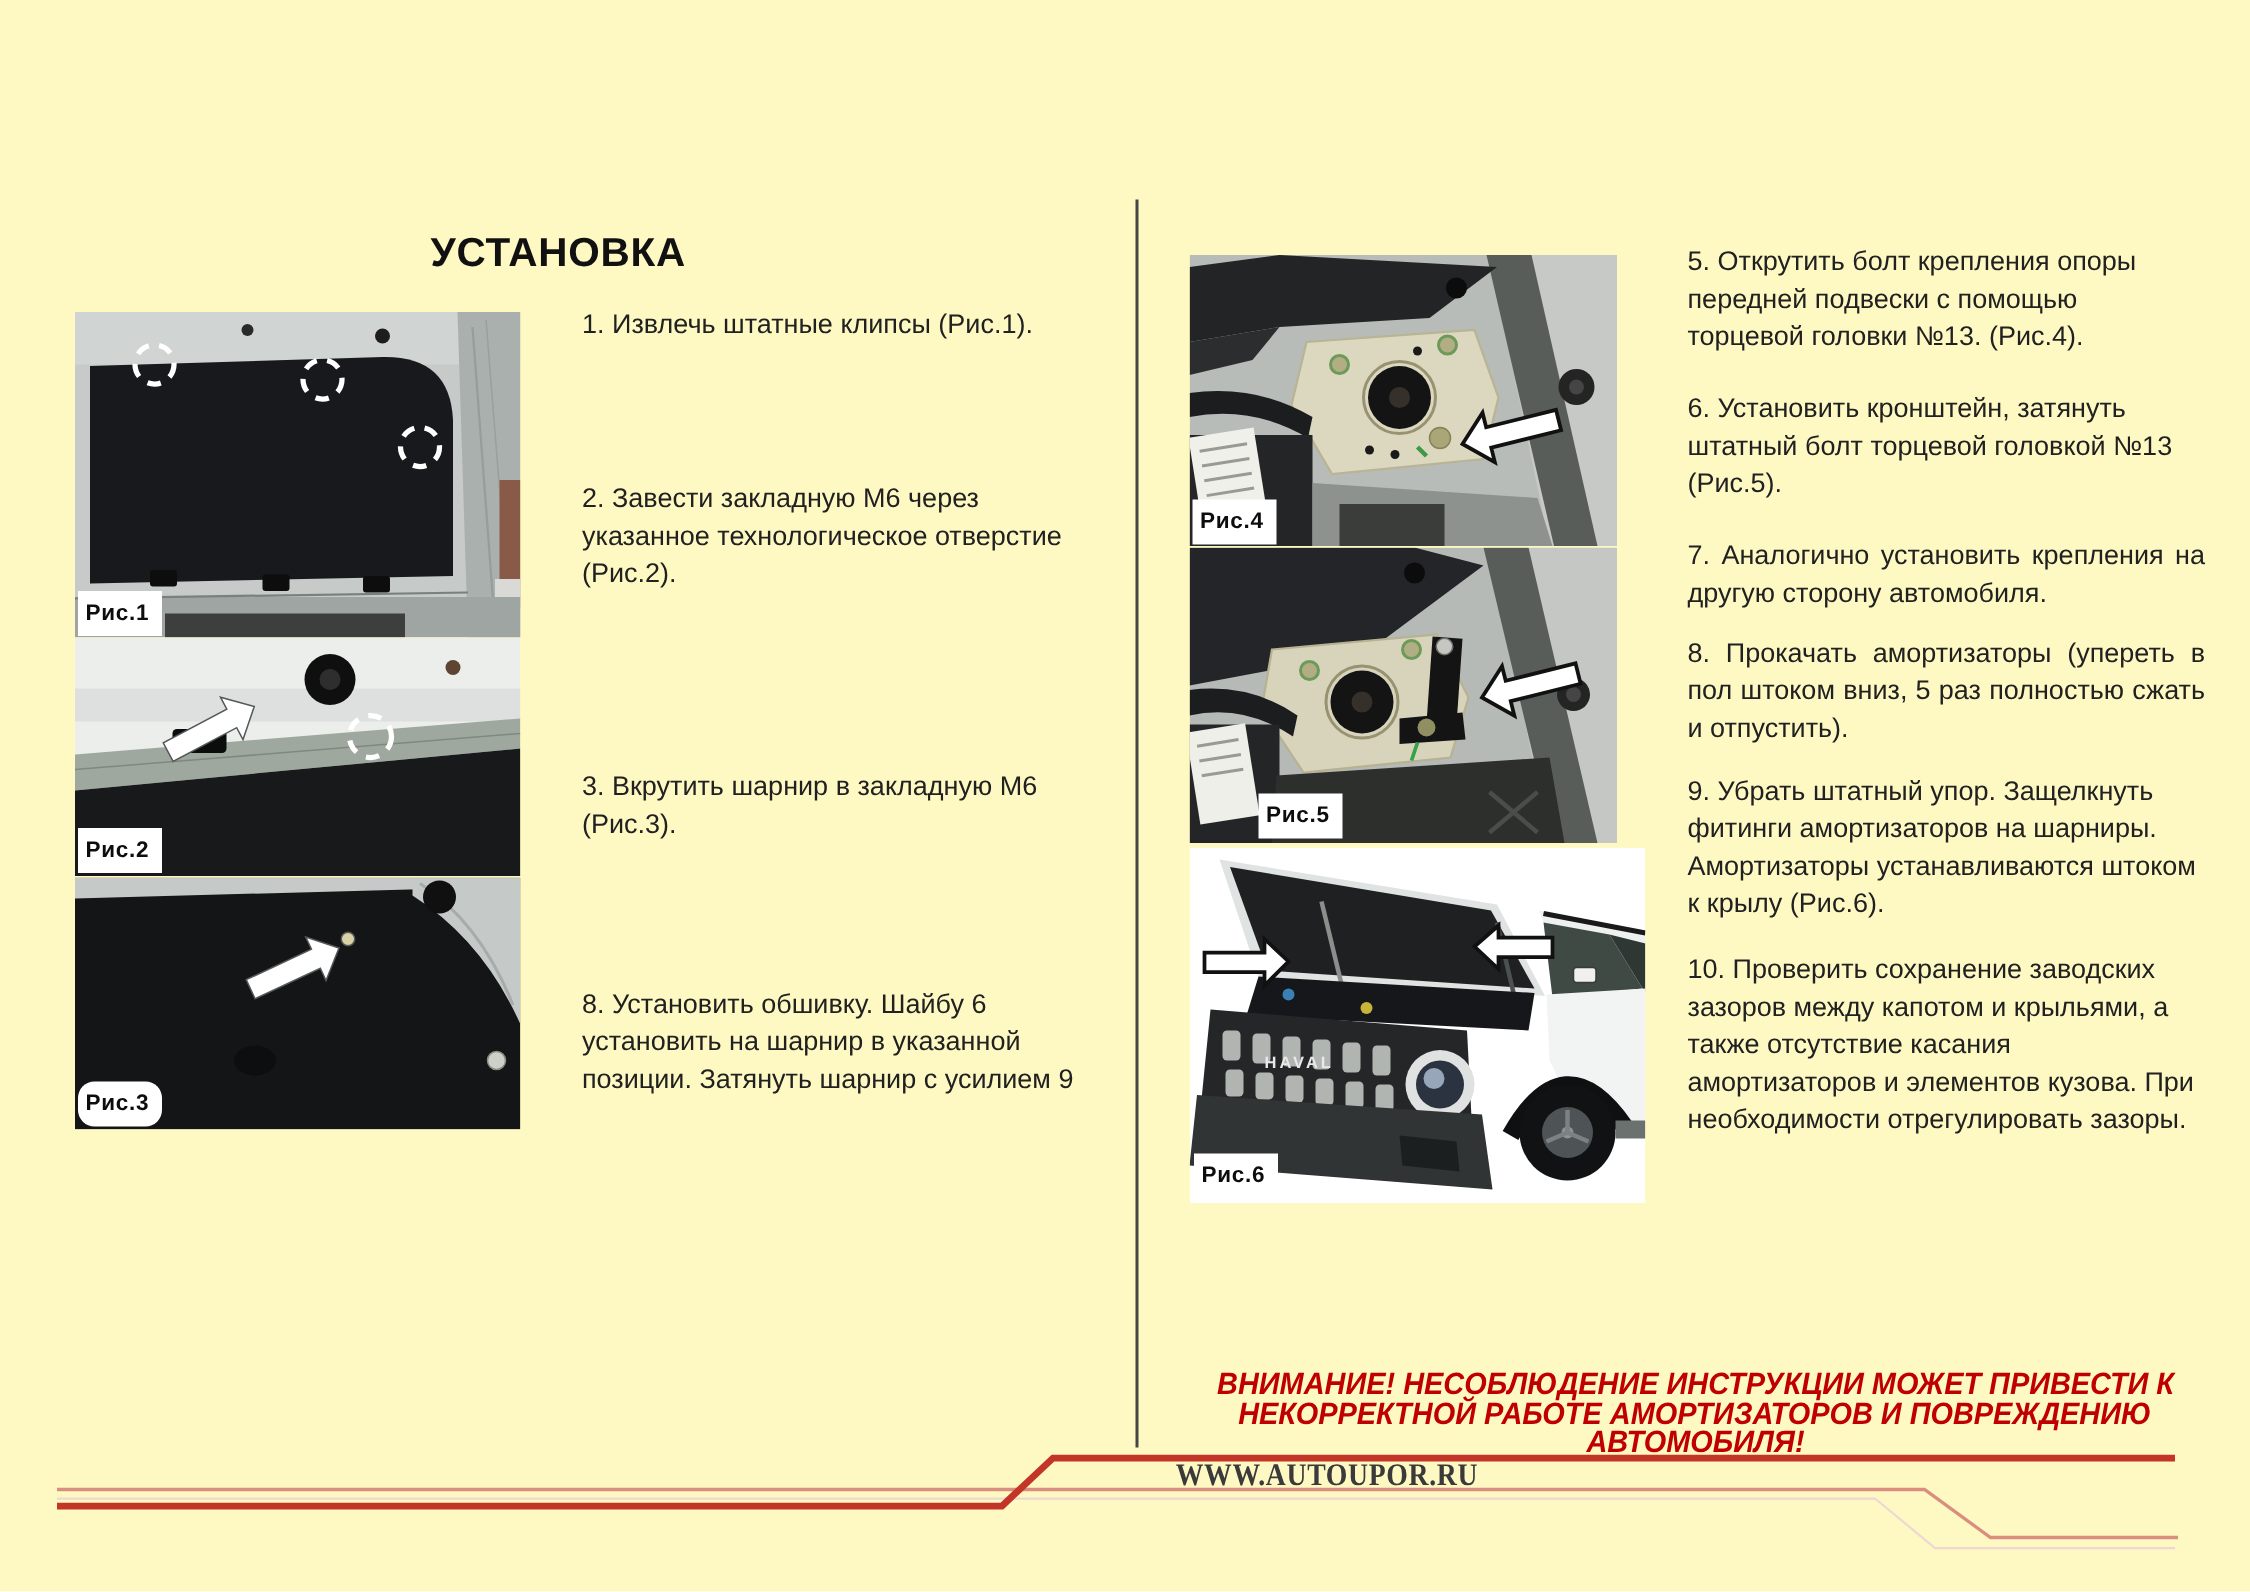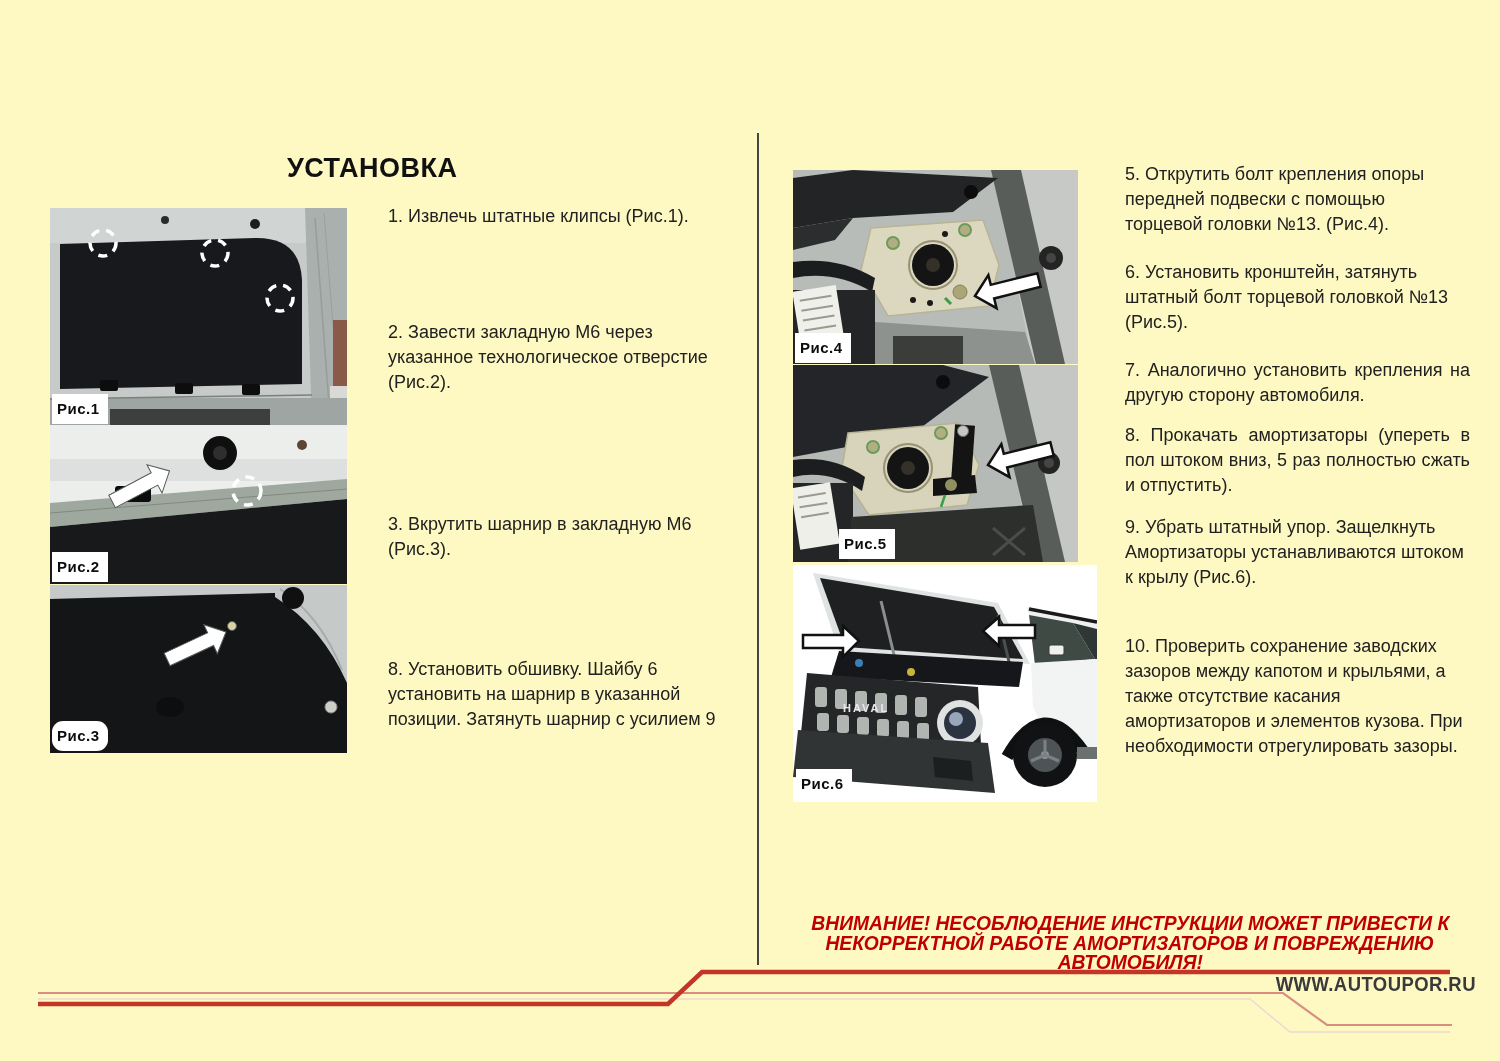--- a/index.html
+++ b/index.html
@@ -21,23 +21,24 @@
     position:absolute;background:#ffffff;color:#0d0d0d;font-weight:bold;
     font-size:15px;line-height:29px;padding:0 8px 1px 5px;letter-spacing:0.5px;
   }
   .divider{position:absolute;left:757px;top:133px;width:2px;height:832px;background:#454545;}
   .warning{
     position:absolute;left:770px;top:913px;width:720px;text-align:center;
     color:var(--warning-red,#C00000);font-weight:bold;font-size:20.5px;line-height:19.5px;font-style:italic;
   }
   .cond{display:inline-block;transform:scaleX(0.94);transform-origin:center;white-space:nowrap;}
   .website{
-    position:absolute;left:770px;top:973px;width:720px;text-align:right;
+    position:absolute;left:770px;top:973px;width:720px;text-align:left;
     color:var(--website-gray,#3a3a3a);font-weight:bold;font-size:21px;line-height:21px;
     letter-spacing:0.5px;
+    font-family:Liberation Serif, serif;
   }
   .website .cond{transform:scaleX(0.88);}
   .bottomlines{position:absolute;left:0;top:955px;}
   .dashcirc{fill:none;stroke:#ffffff;stroke-width:3.5;stroke-dasharray:9 7;}
   .whitearrow{fill:#ffffff;stroke:#55585a;stroke-width:1;}
   .outlinearrow{fill:#ffffff;stroke:#111111;stroke-width:2.5;stroke-linejoin:miter;}
 </style>
 </head>
 <body>
 
@@ -77,20 +78,21 @@
     <div class="jl">7. Аналогично установить крепления на</div>
     <div>другую сторону автомобиля.</div>
   </div>
   <div class="step step-right" style="top:423px;">
     <div class="jl">8. Прокачать амортизаторы (упереть в</div>
     <div class="jl">пол штоком вниз, 5 раз полностью сжать</div>
     <div>и отпустить).</div>
   </div>
   <div class="step step-right" style="top:515px;">
     <div>9. Убрать штатный упор. Защелкнуть</div>
+    <div>фитинги амортизаторов на шарниры.</div>
     <div>Амортизаторы устанавливаются штоком</div>
     <div>к крылу (Рис.6).</div>
   </div>
   <div class="step step-right" style="top:634px;">
     <div>10. Проверить сохранение заводских</div>
     <div>зазоров между капотом и крыльями, а</div>
     <div>также отсутствие касания</div>
     <div>амортизаторов и элементов кузова. При</div>
     <div>необходимости отрегулировать зазоры.</div>
   </div>

